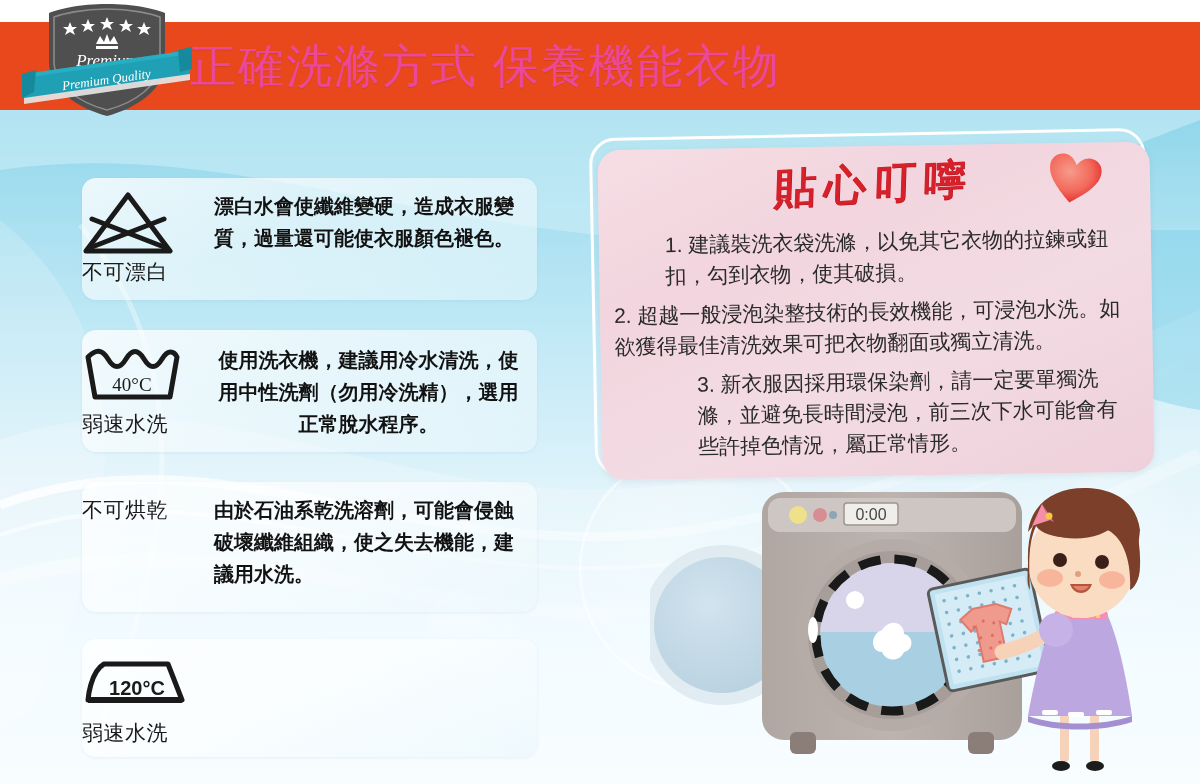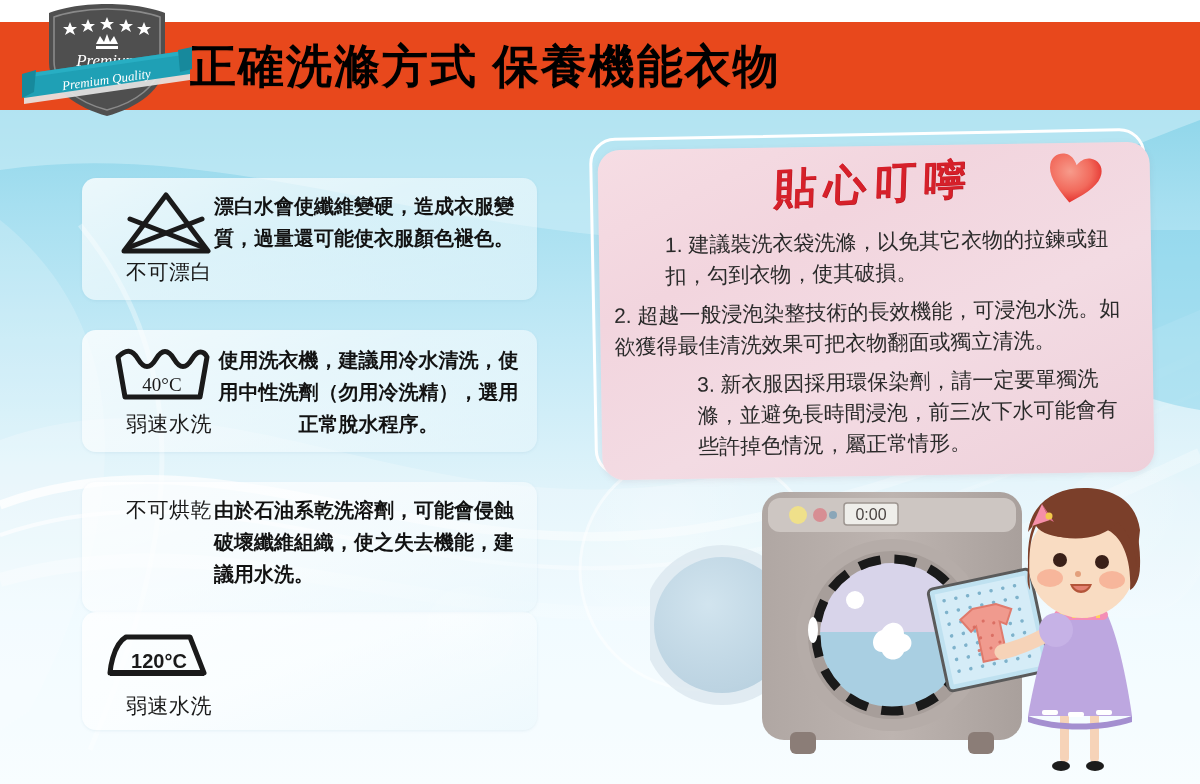--- a/index.html
+++ b/index.html
@@ -24,42 +24,42 @@
   }
 
   
   .top-white { position:absolute; left:0; top:0; width:1200px; height:22px; background:#ffffff; }
   .header-bar {
     position: absolute; left: 0; top: 22px; width: 1200px; height: 88px;
     background: #e8481c;
   }
   .header-title {
     position: absolute; left: 190px; top: 30px;
-    font-size: 46px; font-weight: bold; color: #000000;
+    font-size: 46px; font-weight: normal; color: #ec4899;
     letter-spacing: 2px; line-height: 72px; white-space: nowrap;
     text-shadow: 0 1px 0 rgba(0,0,0,0.08);
   }
   .badge { position: absolute; left: 22px; top: 0px; width: 170px; height: 118px; }
 
   
   .card {
     position: absolute; left: 82px; width: 455px;
     background: linear-gradient(160deg, rgba(255,255,255,0.80) 0%, rgba(255,255,255,0.55) 45%, rgba(233,247,252,0.55) 100%);
     border-radius: 14px;
     box-shadow: 0 1px 3px rgba(80,140,165,0.10);
   }
   .card.c1 { top: 178px; height: 122px; }
   .card.c2 { top: 330px; height: 122px; }
   .card.c3 { top: 482px; height: 130px; }
-  .card.c4 { top: 612px; height: 118px; }
+  .card.c4 { top: 639px; height: 118px; }
 
   .card-inner { display: flex; align-items: flex-start; height: 100%; padding: 8px 0 0 0; }
   .icon-col {
     width: 130px; flex: 0 0 130px;
-    display: flex; flex-direction: column; align-items: flex-end; justify-content: flex-start;
+    display: flex; flex-direction: column; align-items: flex-start; justify-content: flex-start;
     padding-top: 4px;
   }
   .icon-art { height: 66px; display:flex; align-items:center; justify-content:center; }
   .icon-label {
     font-size: 21px; color: #1a1a1a; font-weight: 500; margin-top: 2px;
     letter-spacing: 0.5px; white-space: nowrap;
   }
   .card.c3 .icon-art { height: 78px; }
   .desc {
     flex: 1 1 auto; padding: 4px 14px 0 2px;

